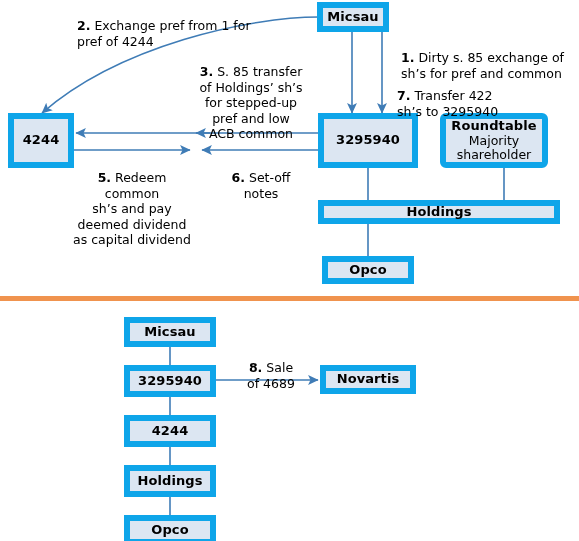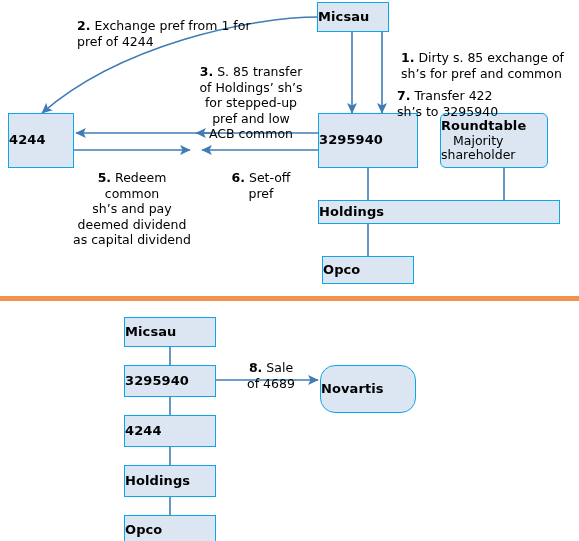--- a/index.html
+++ b/index.html
@@ -2,22 +2,22 @@
 <html><head>
 <meta charset="utf-8">
 <style>
   html,body{margin:0;padding:0;background:#ffffff;}
   body{width:579px;height:541px;position:relative;overflow:hidden;
        font-family:"DejaVu Sans","Liberation Sans",sans-serif;}
   #stage{position:absolute;left:0;top:0;width:579px;height:541px;}
   svg.layer{position:absolute;left:0;top:0;width:579px;height:541px;pointer-events:none;}
 
   .node{position:absolute;box-sizing:border-box;
-        background:#dce6f2;border:1px solid #0ea5e9;
-        display:flex;flex-direction:column;align-items:flex-start;justify-content:center;
+        background:#dce6f2;border:6px solid #0ea5e9;
+        display:flex;flex-direction:column;align-items:center;justify-content:center;
         color:#000;text-align:center;line-height:1.12;}
   .node .ttl{font-weight:bold;font-size:13px;letter-spacing:.1px;}
   .node .sub{font-weight:normal;font-size:12.5px;}
 
   .lbl{position:absolute;color:#000;font-size:12.5px;line-height:1.23;
        white-space:pre-line;}
   .lbl b{font-weight:bold;}
   .t-left{text-align:left;}
   .t-center{text-align:center;}
 
@@ -109,21 +109,21 @@
   <div class="lbl t-center" style="left:66px;top:155px;width:132px;">
     <b>5.</b><span> Redeem
 common
 sh’s and pay
 deemed dividend
 as capital dividend</span>
   </div>
 
   <div class="lbl t-center" style="left:213px;top:155px;width:96px;">
     <b>6.</b><span> Set-off
-pref</span>
+notes</span>
   </div>
 
   <div class="lbl t-left" style="left:397px;top:73px;width:176px;">
     <b>7.</b><span> Transfer 422
 sh’s to 3295940</span>
   </div>
 
   <div class="node" style="left:124px;top:317px;width:92px;height:30px;">
     <span class="ttl">Micsau</span>
   </div>
@@ -137,21 +137,21 @@
   </div>
 
   <div class="node" style="left:124px;top:465px;width:92px;height:32px;">
     <span class="ttl">Holdings</span>
   </div>
 
   <div class="node" style="left:124px;top:515px;width:92px;height:30px;">
     <span class="ttl">Opco</span>
   </div>
 
-  <div class="node" style="left:320px;top:365px;width:96px;height:48px;border-radius:15px;">
+  <div class="node" style="left:320px;top:365px;width:96px;height:29px;">
     <span class="ttl">Novartis</span>
   </div>
 
   <div class="lbl t-center" style="left:230px;top:345px;width:82px;">
     <b>8.</b><span> Sale
 of 4689</span>
   </div>
 
 </div>
 

